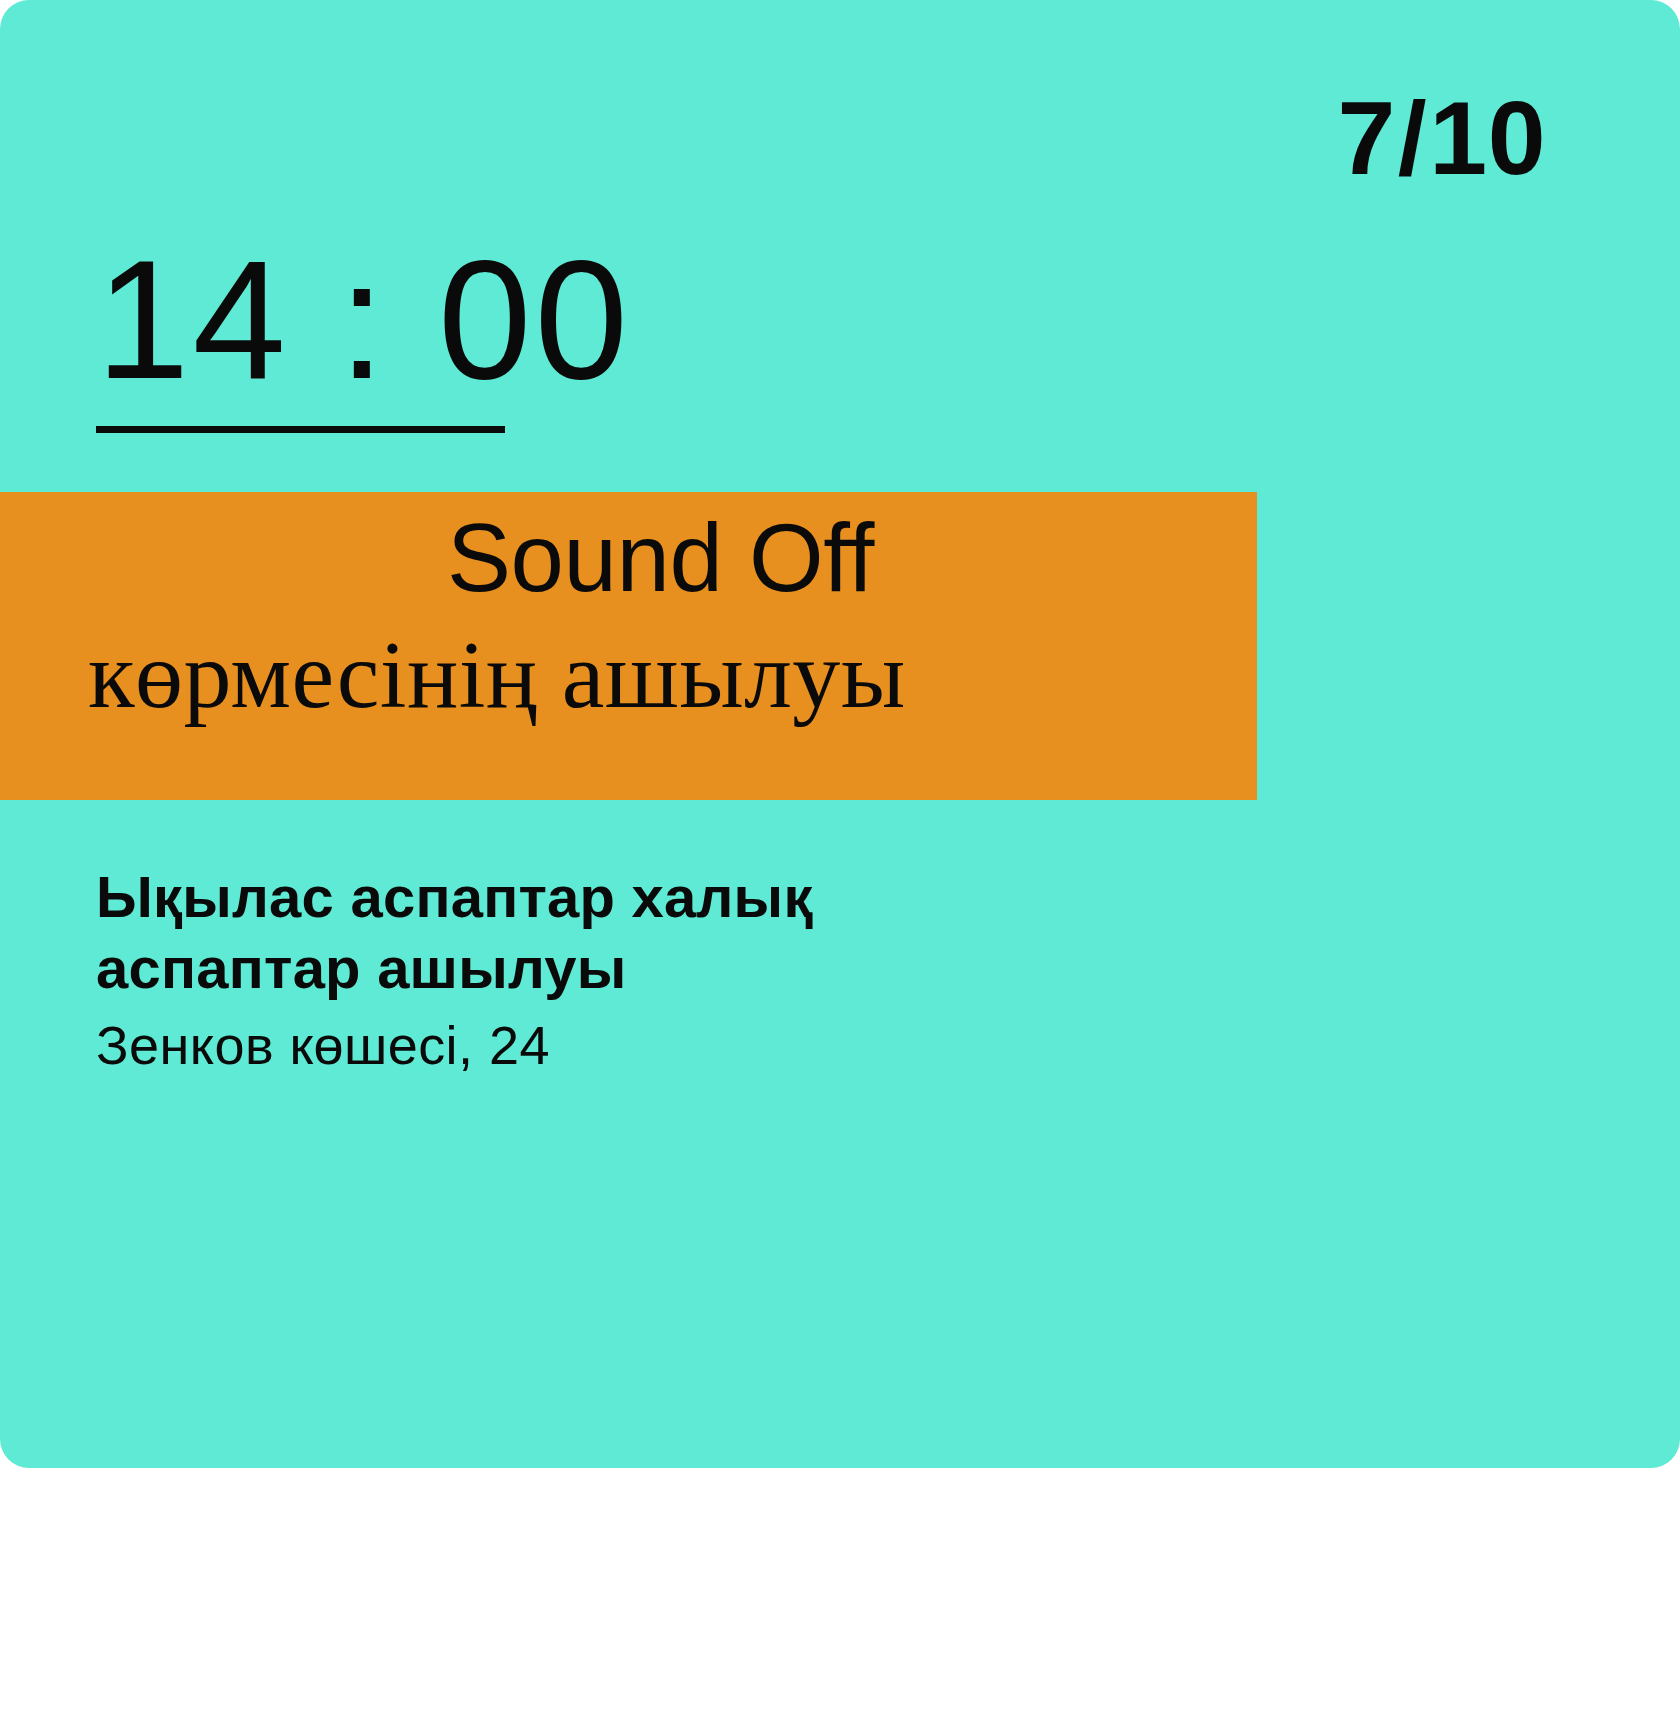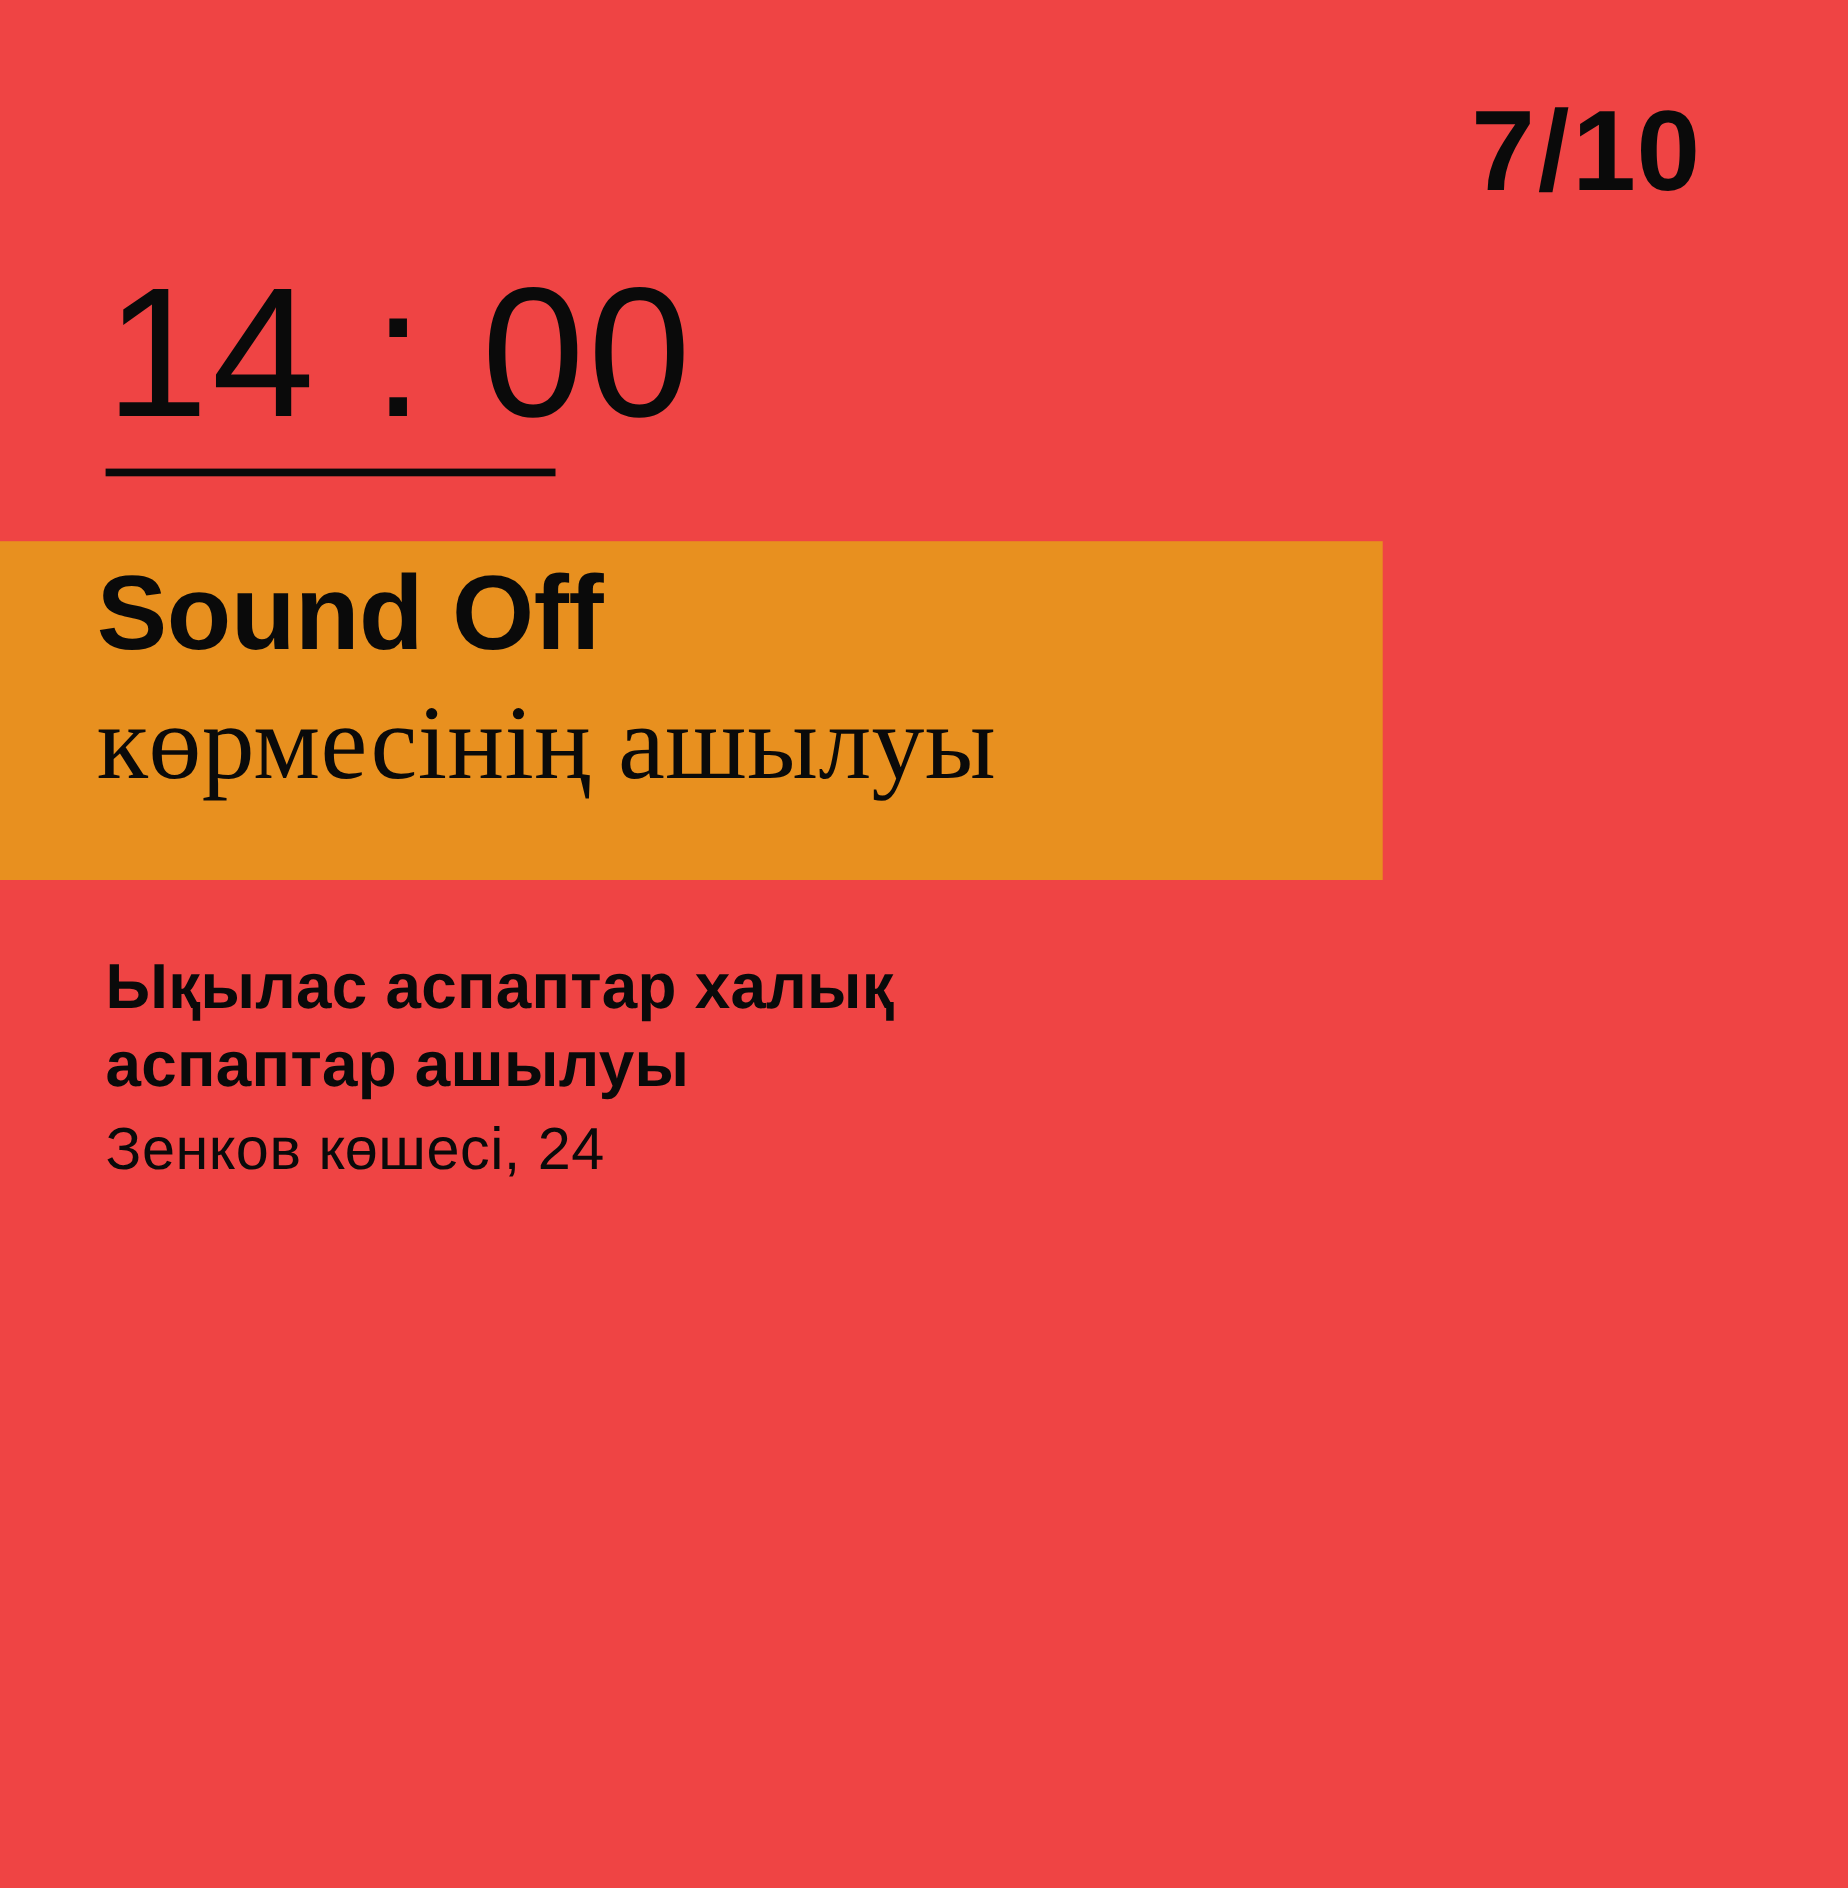--- a/index.html
+++ b/index.html
@@ -15,22 +15,23 @@
     color: #0a0a0a;
     overflow: hidden;
     position: relative;
     -webkit-font-smoothing: antialiased;
   }
 
   .poster {
     position: absolute;
     inset: 0;
     width: 1680px;
-    height: 1716px;
-    background: #ef4444;
+    height: 1468px;
+    background: #5eead4;
+    border-radius: 29px;
   }
 
   
   .counter {
     position: absolute;
     top: 86px;
     right: 134px;
     font-size: 104px;
     line-height: 1;
     font-weight: 700;
@@ -79,25 +80,26 @@
   }
   .title-inner {
     position: absolute;
     left: 88px;
     top: 12px;
     right: 24px;
   }
   .title-main {
     font-size: 96px;
     line-height: 1.12;
-    font-weight: 700;
+    font-weight: 400;
     letter-spacing: -0.004em;
     color: #0a0a0a;
     white-space: nowrap;
     display: block;
+    text-align: center;
   }
   .title-sub {
     font-size: 96px;
     line-height: 1.18;
     font-weight: 300;
     letter-spacing: 0.004em;
     color: #0a0a0a;
     white-space: nowrap;
     display: block;
     margin-top: 6px;

